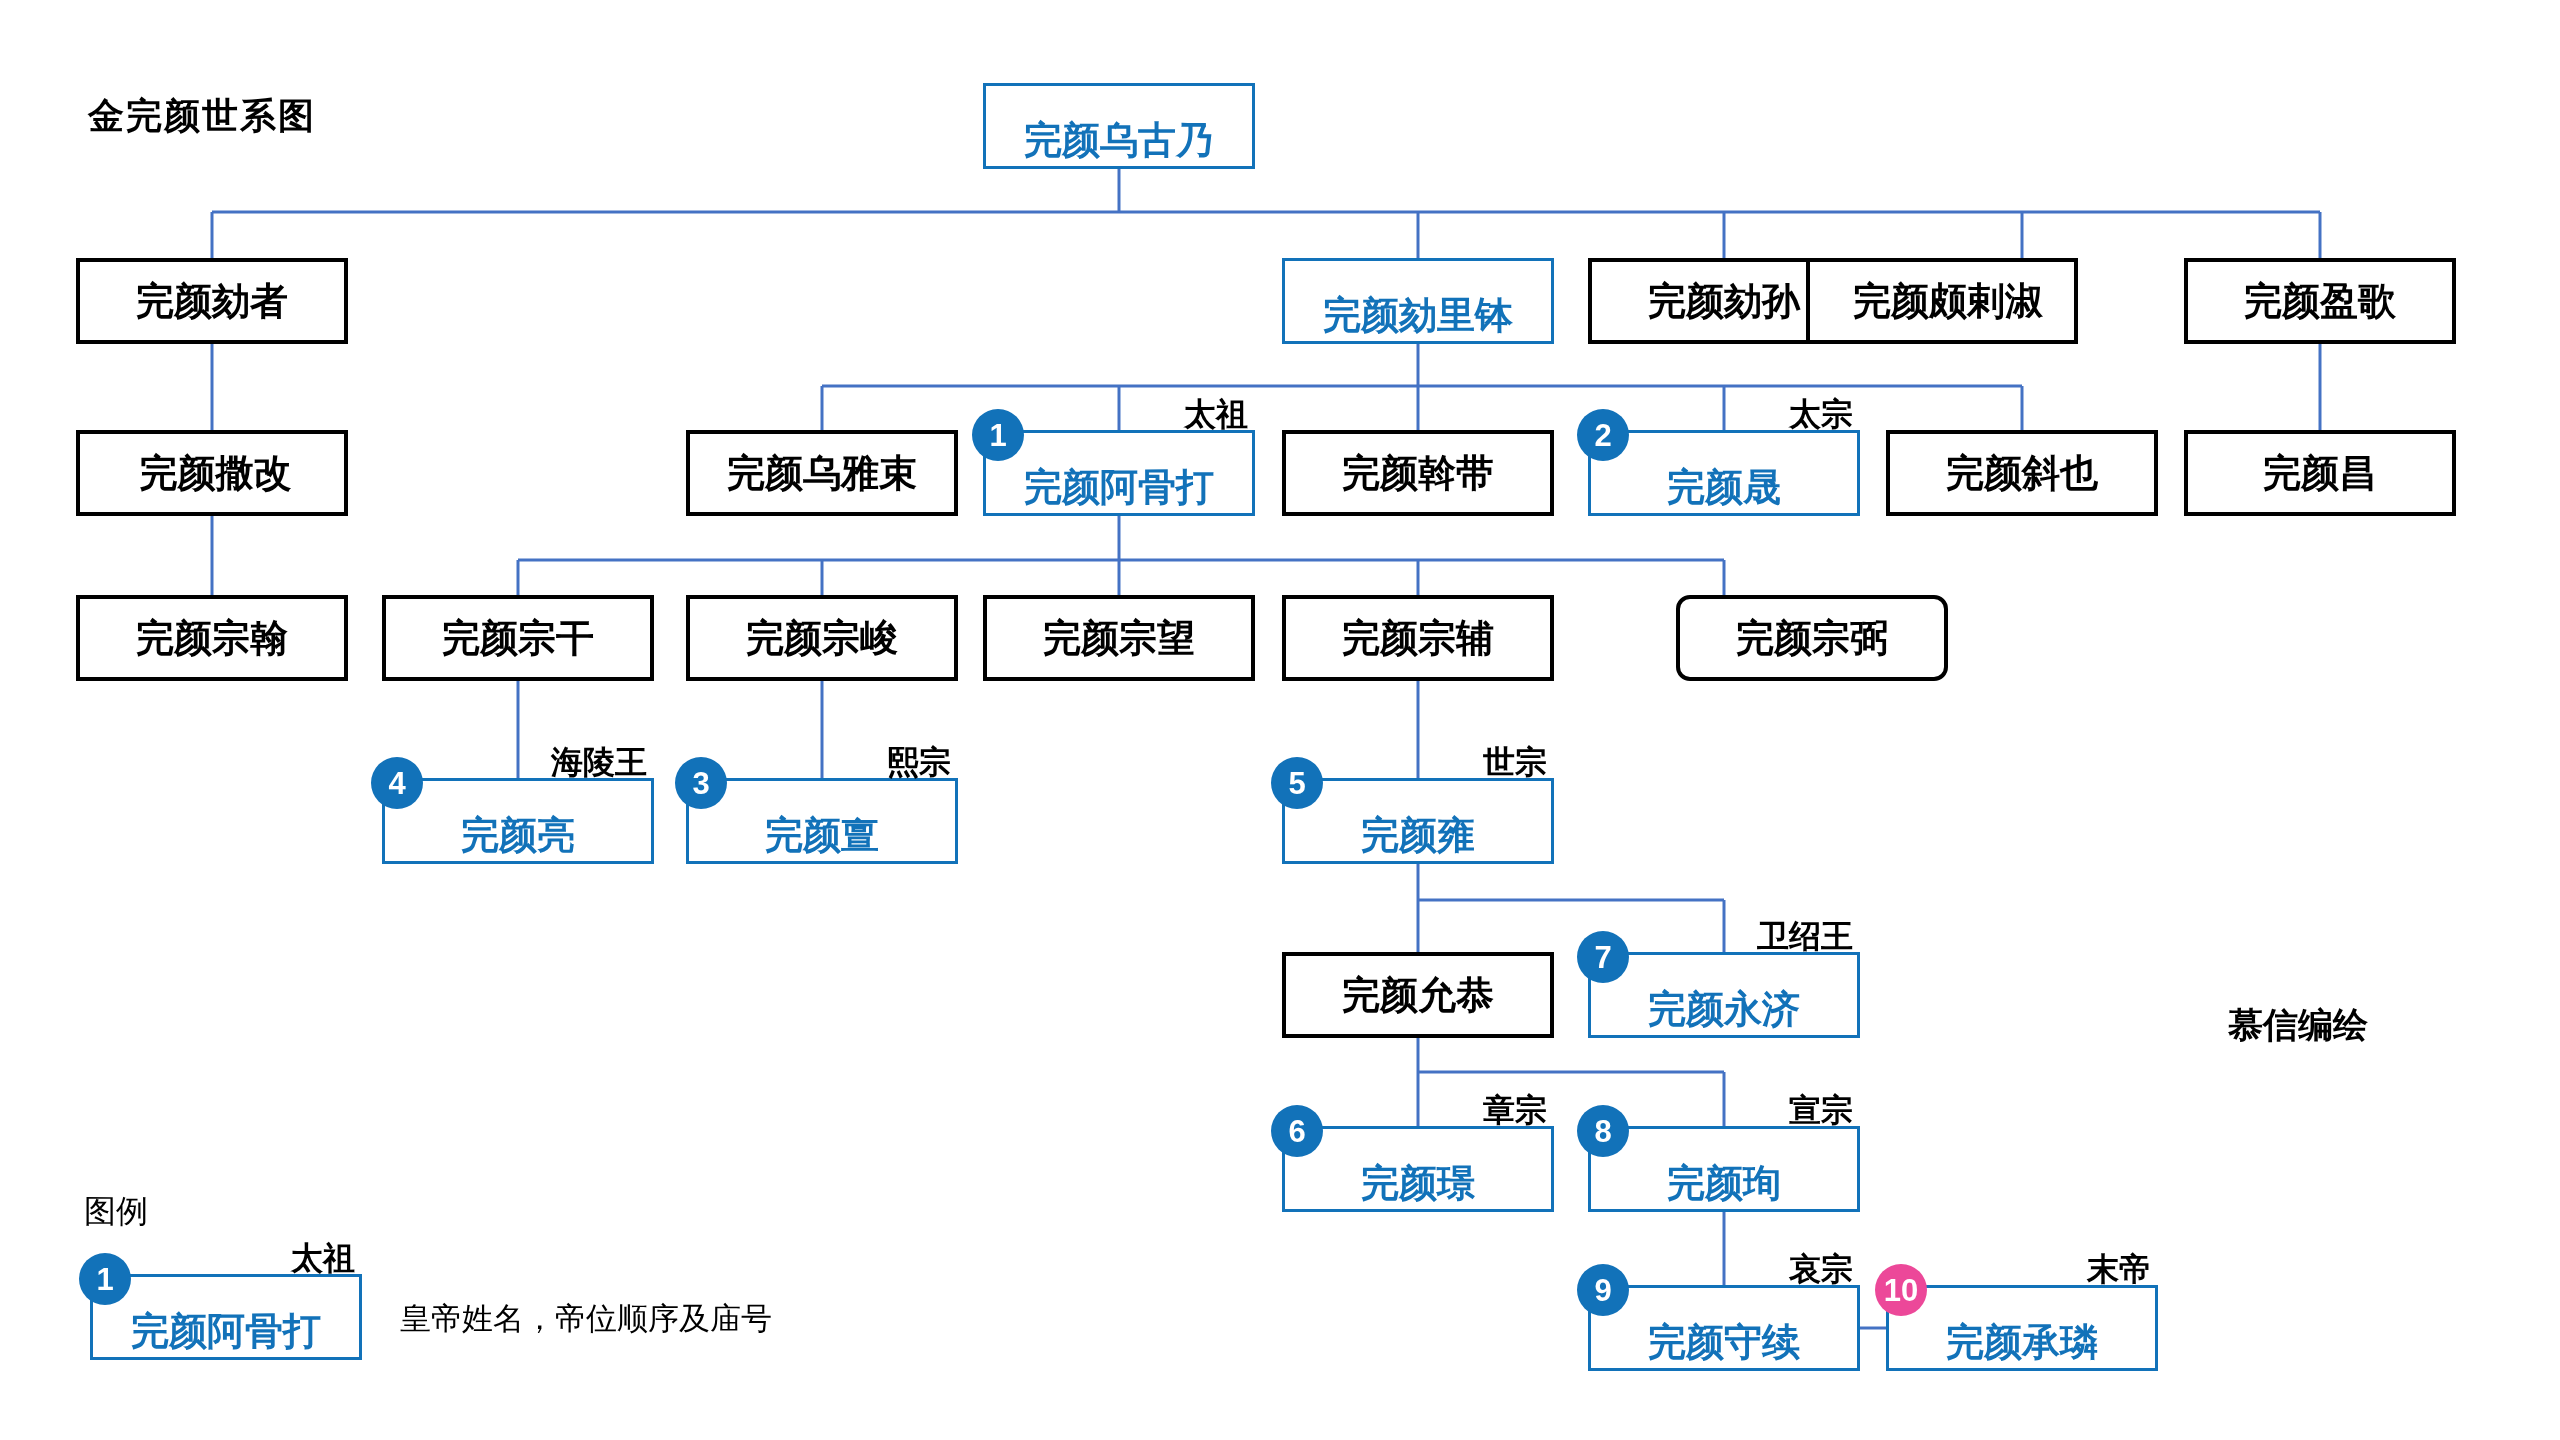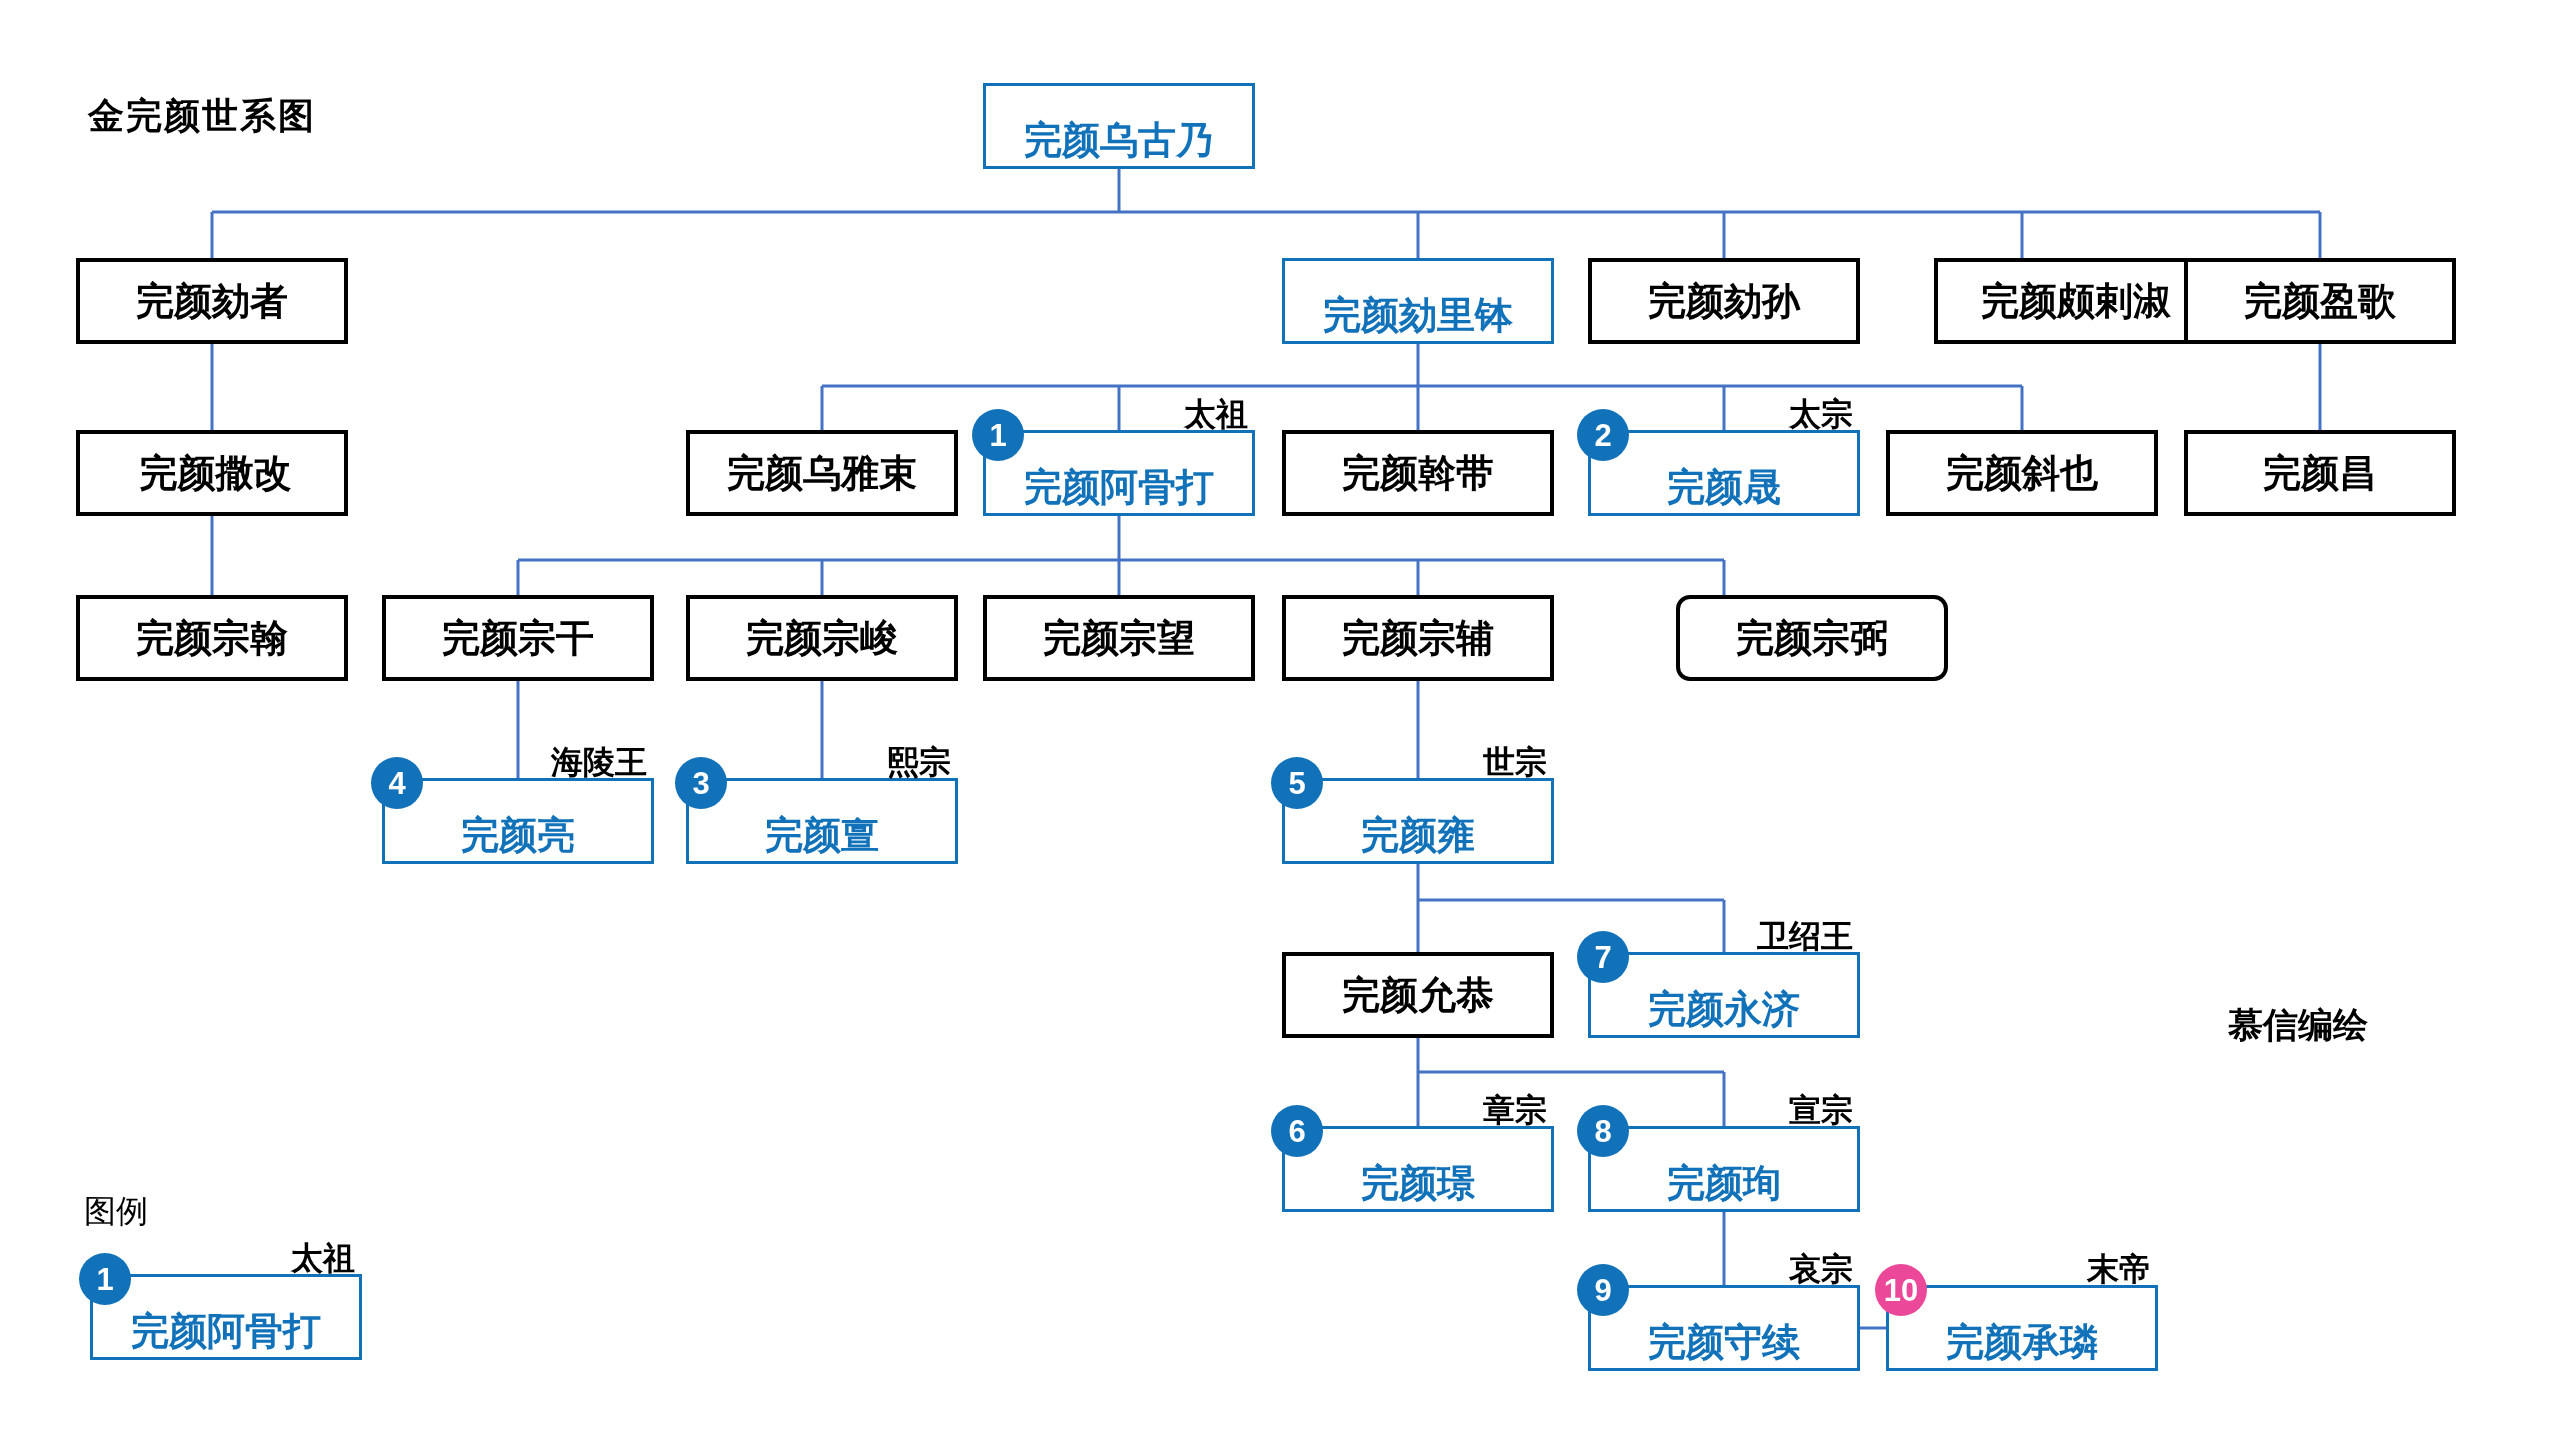--- a/index.html
+++ b/index.html
@@ -70,21 +70,21 @@
       </div>
       <div class="node" style="left: 76px; top: 258px;">
         <span>完颜劾者</span>
       </div>
       <div class="node emperor" style="left: 1282px; top: 258px; border-color: rgb(18, 114, 185); color: rgb(18, 114, 185);">
         <span>完颜劾里钵</span>
       </div>
       <div class="node" style="left: 1588px; top: 258px;">
         <span>完颜劾孙</span>
       </div>
-      <div class="node" style="left: 1934px; top: 258px; padding-left: 12px;">
+      <div class="node" style="left: 1806px; top: 258px; padding-left: 12px;">
         <span>完颜颇剌淑</span>
       </div>
       <div class="node" style="left: 2184px; top: 258px;">
         <span>完颜盈歌</span>
       </div>
       <div class="node" style="left: 76px; top: 430px; padding-left: 7px;">
         <span>完颜撒改</span>
       </div>
       <div class="node" style="left: 686px; top: 430px;">
         <span>完颜乌雅束</span>
@@ -170,13 +170,14 @@
         <span>完颜承璘</span>
       </div>
     </div>
 
   <div class="legend-heading">图例</div>
   <div class="node emperor legend-node" style="border-color: rgb(18, 114, 185); color: rgb(18, 114, 185);">
     <span class="badge" style="background: rgb(18, 114, 185);">1</span>
     <span class="temple">太祖</span>
     <span>完颜阿骨打</span>
   </div>
+  <div class="legend-desc">皇帝姓名，帝位顺序及庙号</div>
 </div>
 
 </body></html>

